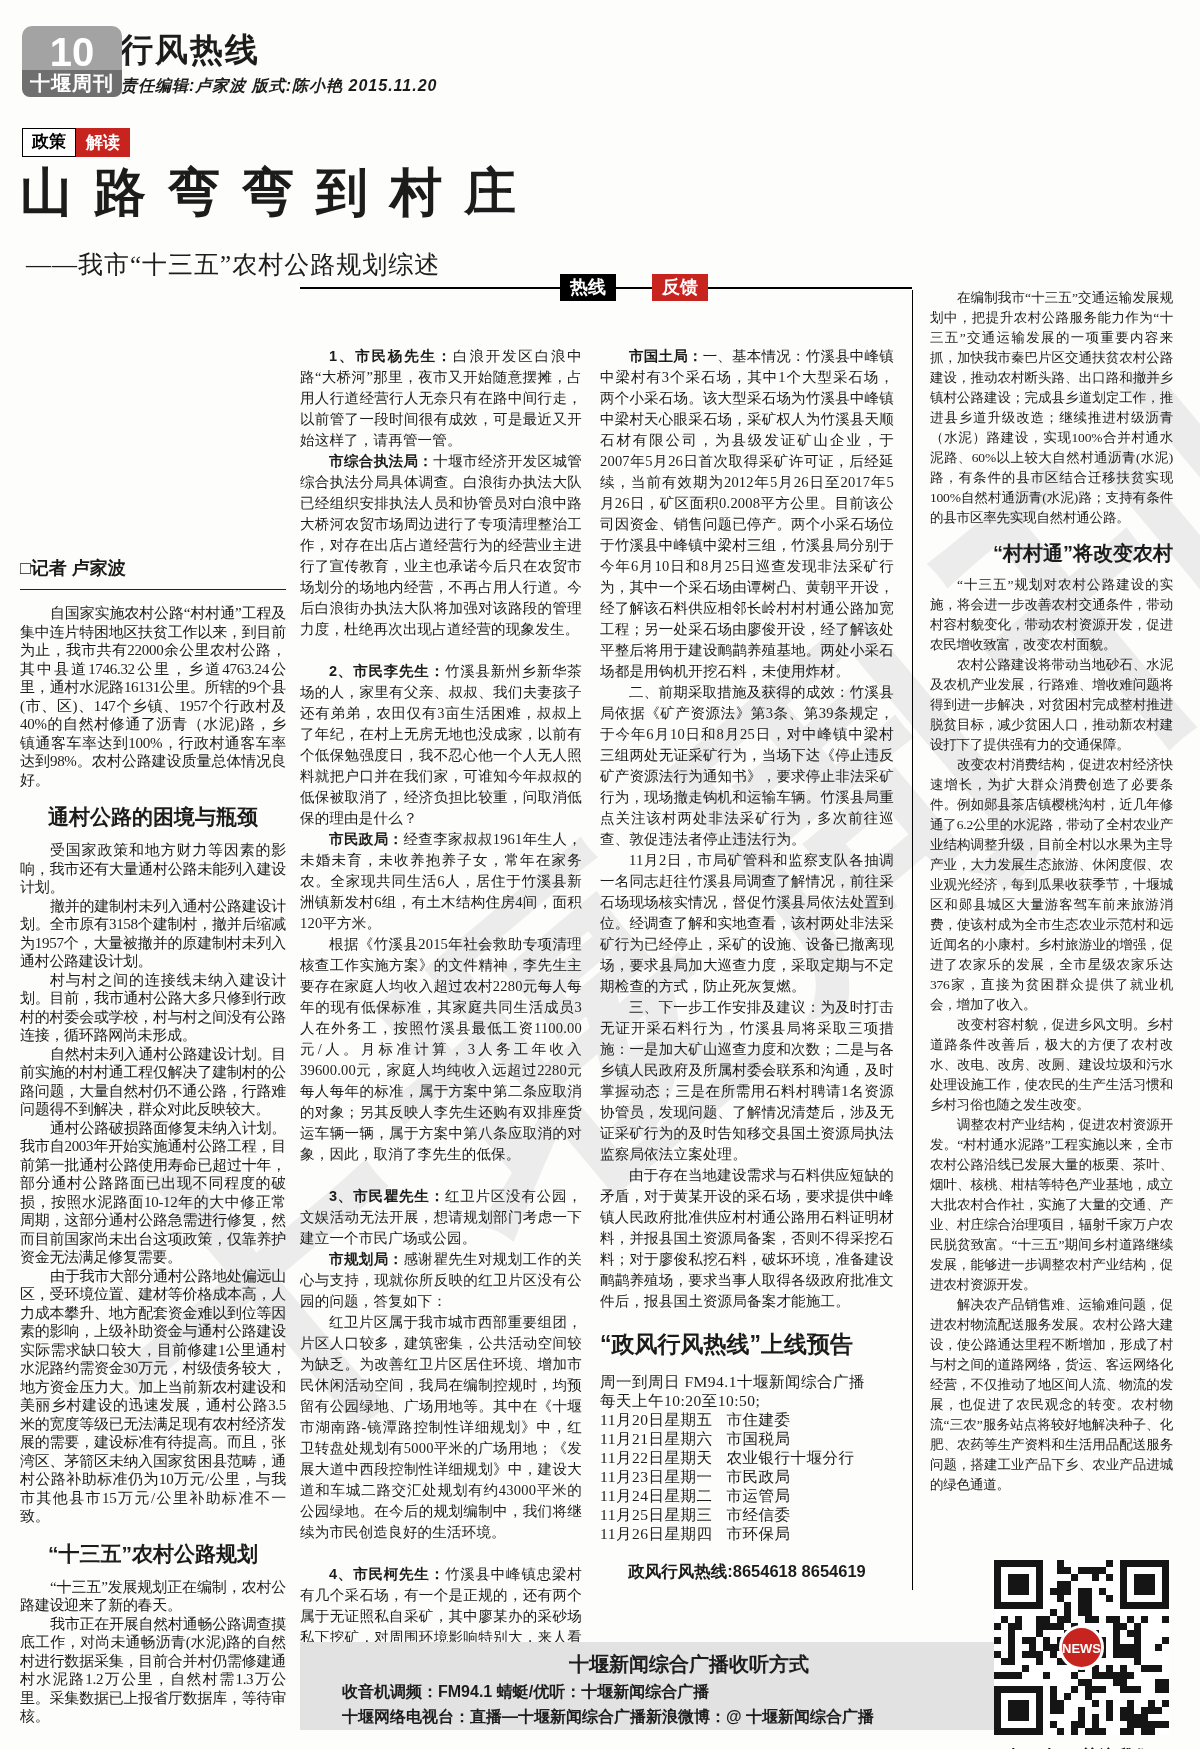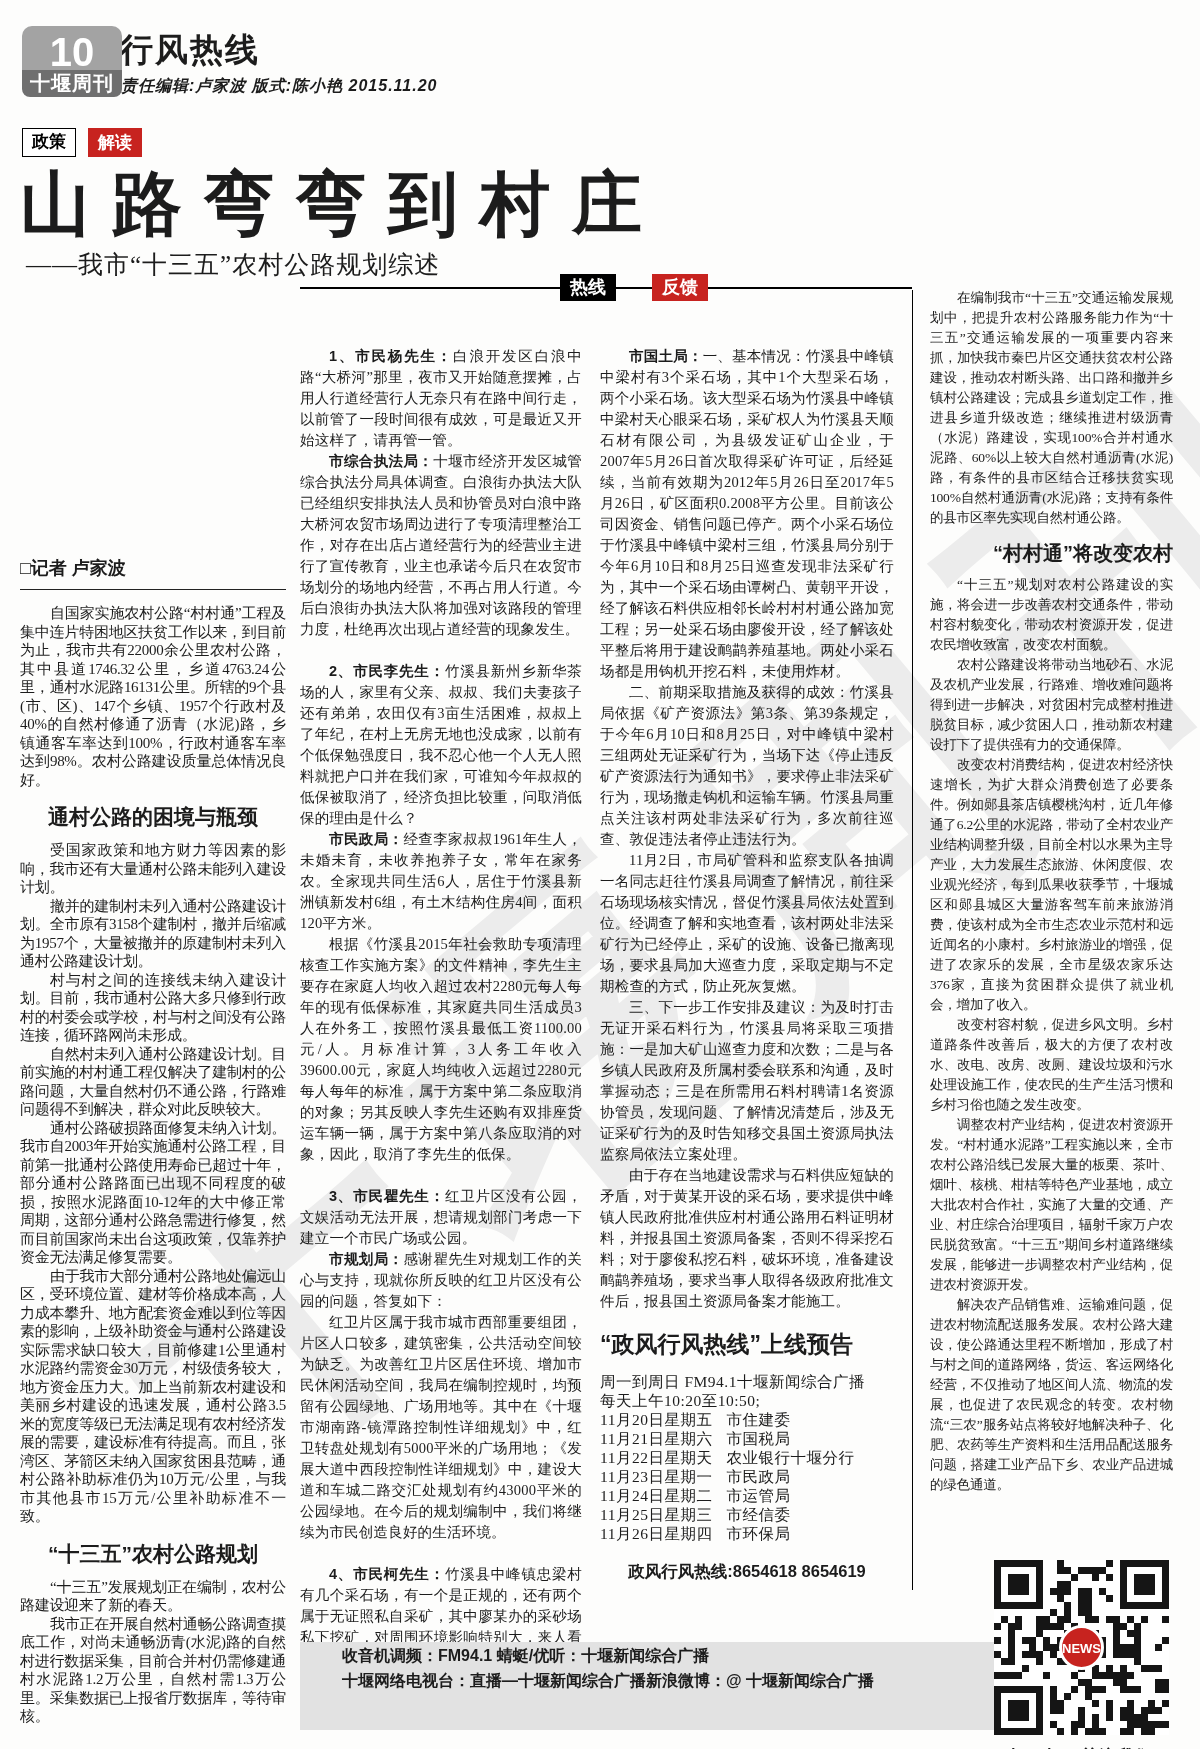--- a/index.html
+++ b/index.html
@@ -22,25 +22,25 @@
     border-radius:10px 10px 0 0;}
   .mast-pub{background:#6f6f6f;color:#fff;font-family:"Liberation Sans",sans-serif;
     font-size:20px;font-weight:bold;text-align:center;line-height:27px;height:27px;
     border-radius:0 0 8px 8px;letter-spacing:1px;}
   .section-title{left:120px;top:28px;font-family:"Liberation Sans",sans-serif;
     font-size:33px;font-weight:bold;letter-spacing:2px;}
   .edition-info{left:121px;top:76px;font-family:"Liberation Sans",sans-serif;
     font-size:16px;font-weight:bold;font-style:italic;letter-spacing:1px;}
   
   .tag{left:22px;top:128px;display:flex;font-family:"Liberation Sans",sans-serif;
-    font-size:17px;font-weight:bold;line-height:24px;gap:12px;}
+    font-size:17px;font-weight:bold;line-height:24px;}
   .tag-left{border:1.5px solid #000;background:#fff;color:#000;padding:1px 9px;}
   .tag-right{background:#c7231f;color:#fff;padding:2.5px 10px;}
   
-  .headline{left:20px;top:158px;font-size:70px;font-weight:bold;letter-spacing:22px;
+  .headline{left:20px;top:158px;font-size:52px;font-weight:bold;letter-spacing:22px;
     white-space:nowrap;}
   .subtitle{left:26px;top:248px;font-size:25px;letter-spacing:1px;}
   
   .left-col{left:20px;top:556px;width:266px;z-index:1;}
   .byline{font-family:"Liberation Sans",sans-serif;font-size:18px;font-weight:bold;
     padding-bottom:9px;border-bottom:1.5px solid #222;margin-bottom:14px;}
   .left-col p{font-size:15px;line-height:18.5px;text-align:justify;text-indent:2em;
     margin:0;letter-spacing:-0.3px;}
   .col-subhead{font-family:"Liberation Sans",sans-serif;font-size:21px;font-weight:bold;
     text-align:center;margin:14px 0 10px;}
@@ -206,20 +206,21 @@
   <p class="para">“十三五”规划对农村公路建设的实施，将会进一步改善农村交通条件，带动村容村貌变化，带动农村资源开发，促进农民增收致富，改变农村面貌。</p>
       <p class="para">农村公路建设将带动当地砂石、水泥及农机产业发展，行路难、增收难问题将得到进一步解决，对贫困村完成整村推进脱贫目标，减少贫困人口，推动新农村建设打下了提供强有力的交通保障。</p>
       <p class="para">改变农村消费结构，促进农村经济快速增长，为扩大群众消费创造了必要条件。例如郧县茶店镇樱桃沟村，近几年修通了6.2公里的水泥路，带动了全村农业产业结构调整升级，目前全村以水果为主导产业，大力发展生态旅游、休闲度假、农业观光经济，每到瓜果收获季节，十堰城区和郧县城区大量游客驾车前来旅游消费，使该村成为全市生态农业示范村和远近闻名的小康村。乡村旅游业的增强，促进了农家乐的发展，全市星级农家乐达376家，直接为贫困群众提供了就业机会，增加了收入。</p>
       <p class="para">改变村容村貌，促进乡风文明。乡村道路条件改善后，极大的方便了农村改水、改电、改房、改厕、建设垃圾和污水处理设施工作，使农民的生产生活习惯和乡村习俗也随之发生改变。</p>
       <p class="para">调整农村产业结构，促进农村资源开发。“村村通水泥路”工程实施以来，全市农村公路沿线已发展大量的板栗、茶叶、烟叶、核桃、柑桔等特色产业基地，成立大批农村合作社，实施了大量的交通、产业、村庄综合治理项目，辐射千家万户农民脱贫致富。“十三五”期间乡村道路继续发展，能够进一步调整农村产业结构，促进农村资源开发。</p>
       <p class="para">解决农产品销售难、运输难问题，促进农村物流配送服务发展。农村公路大建设，使公路通达里程不断增加，形成了村与村之间的道路网络，货运、客运网络化经营，不仅推动了地区间人流、物流的发展，也促进了农民观念的转变。农村物流“三农”服务站点将较好地解决种子、化肥、农药等生产资料和生活用品配送服务问题，搭建工业产品下乡、农业产品进城的绿色通道。</p>
     </div>
 </div>
 
 <div class="abs listen-box">
+  <div class="listen-title">十堰新闻综合广播收听方式</div>
   <div>
 
   <div class="listen-line">收音机调频：FM94.1 蜻蜓/优听：十堰新闻综合广播</div>
       <div class="listen-line">十堰网络电视台：直播—十堰新闻综合广播新浪微博：@ 十堰新闻综合广播</div>
     </div>
 </div>
 
 <div class="abs qr-wrap">
   <div>
       <svg width="175" height="175" viewBox="0 0 175 175" style="display:block;margin:0 auto;background:#fff">

